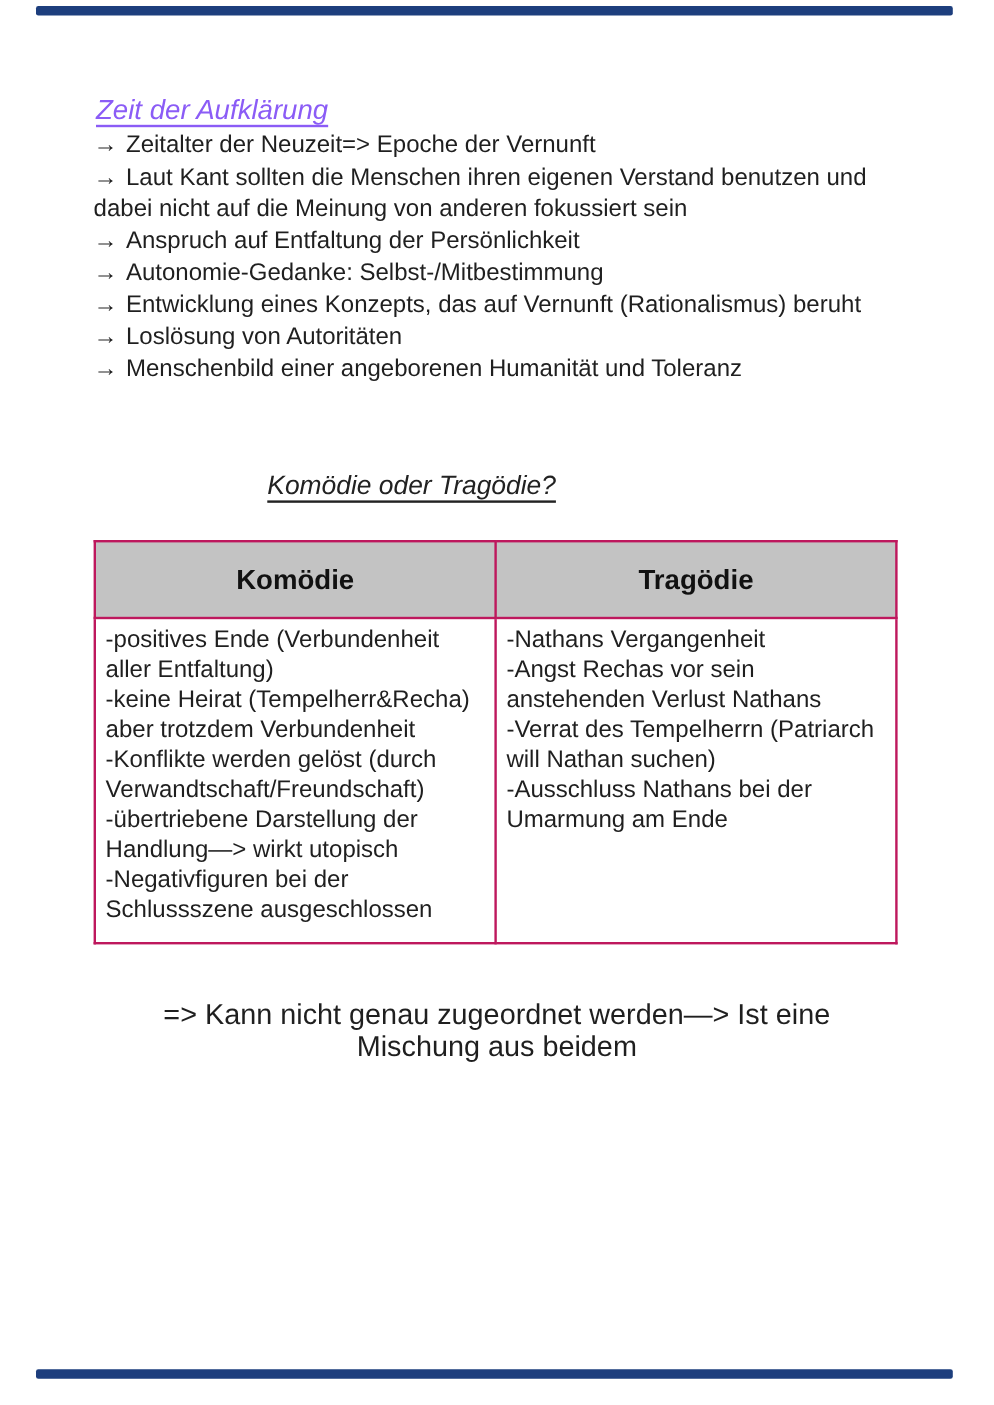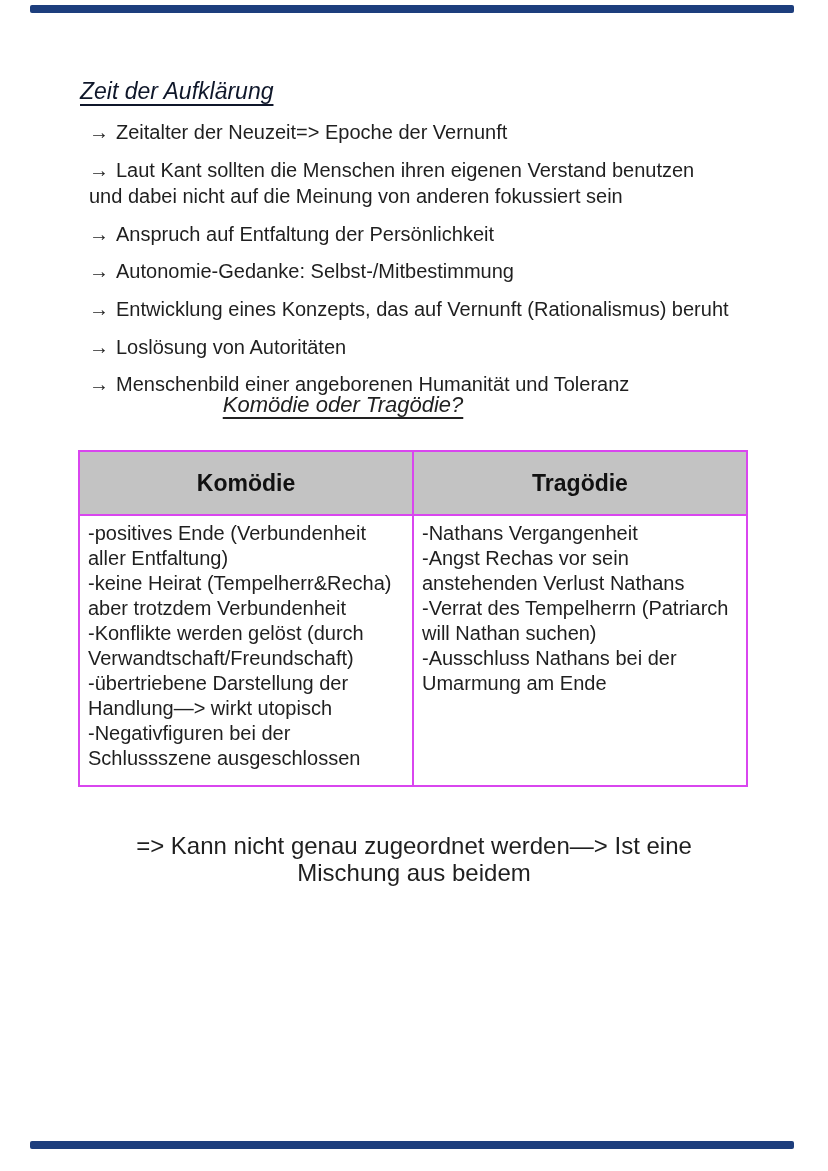--- a/index.html
+++ b/index.html
@@ -30,33 +30,33 @@
   .doc-title {
     position: absolute;
     left: 80px;
     top: 78px;
     font-size: 23px;
     font-style: italic;
     font-weight: 400;
     text-decoration: underline;
     text-decoration-thickness: 1.5px;
     text-underline-offset: 5px;
-    color: #0f172a;
+    color: #8b5cf6;
   }
 
   .arrow-list {
     position: absolute;
     left: 78px;
     top: 108px;
     width: 666px;
     font-size: 20px;
     line-height: 26.6px;
     color: #1f1f1f;
   }
-  .arrow-item { margin: 11px; }
+  .arrow-item { margin: 0; }
   .arrow-glyph { padding-right: 7px; }
 
   .section-title {
     position: absolute;
     left: 0;
     top: 392px;
     width: 686px;
     text-align: center;
     font-size: 22px;
     font-style: italic;
@@ -70,21 +70,21 @@
 
   table.compare {
     position: absolute;
     left: 78px;
     top: 450px;
     width: 670px;
     border-collapse: collapse;
     table-layout: fixed;
   }
   table.compare th, table.compare td {
-    border: 2px solid #d946ef;
+    border: 2px solid #be185d;
     width: 50%;
   }
   table.compare th {
     background: #c3c3c3;
     height: 60px;
     font-size: 23px;
     font-weight: 700;
     color: #111111;
     text-align: center;
     vertical-align: middle;

